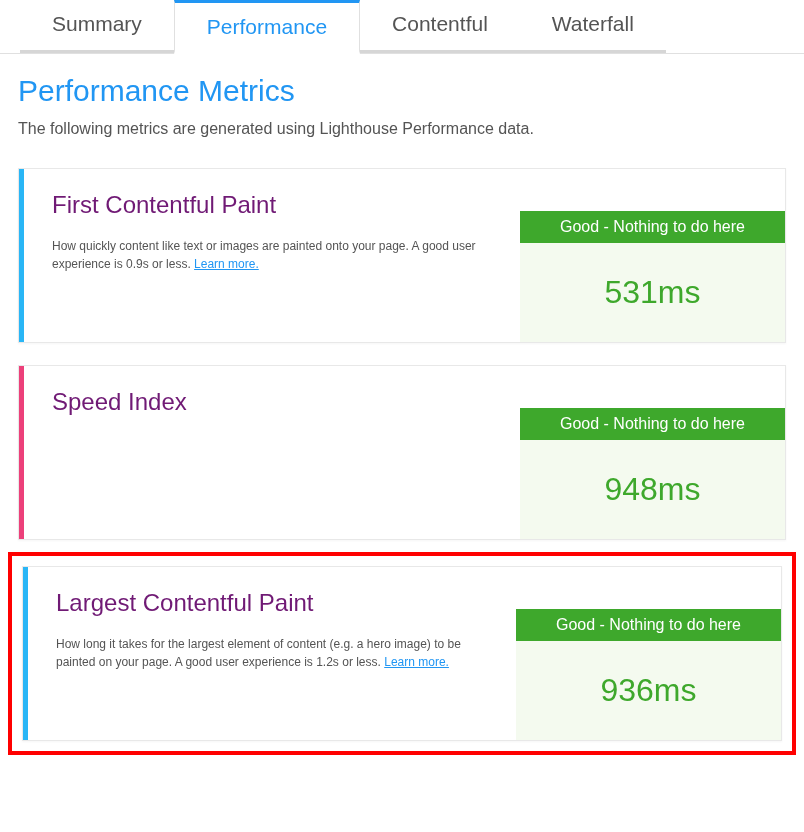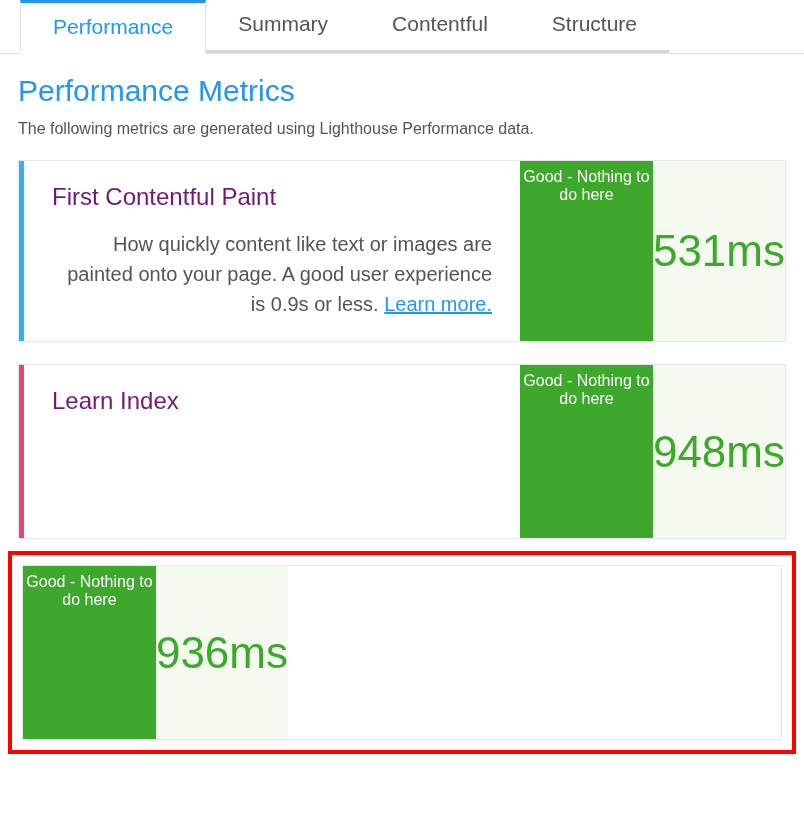--- a/index.html
+++ b/index.html
@@ -42,21 +42,21 @@
     }
     .title {
       font-size: 30px;
       color: #2196F3;
       font-weight: 400;
       margin-bottom: 12px;
     }
     .subtitle {
       font-size: 16px;
       color: #545454;
-      margin-bottom: 22px;
+      margin-bottom: 30px;
     }
     .metric-card {
       display: flex;
       border: 1px solid #e8e8e8;
       margin-bottom: 22px;
       min-height: 175px;
       position: relative;
       box-shadow: 0 1px 2px rgba(0,0,0,0.04);
     }
     .metric-left {
@@ -73,68 +73,68 @@
     .metric-card:nth-of-type(3) .metric-left {
       border-left-color: #3F51B5;
     }
     .metric-heading {
       font-size: 24px;
       color: #701a75;
       font-weight: 300;
       margin-bottom: 18px;
     }
     .metric-desc {
-      font-size: 20px;
+      font-size: 12px;
       color: #545454;
       line-height: 1.5;
-      text-align: right;
     }
     .metric-desc a {
       color: #2196F3;
       text-decoration: underline;
     }
     .metric-right {
       width: 265px;
       display: flex;
-      flex-direction: row;
+      flex-direction: column;
+      margin-top: 42px;
     }
     .status-bar {
       background: #3ea82c;
       color: #ffffff;
       text-align: center;
       padding: 7px 0;
       font-size: 16px;
     }
     .metric-value {
       flex: 1;
       background: #f4faef;
       display: flex;
       align-items: center;
       justify-content: center;
-      font-size: 44px;
+      font-size: 32px;
       color: #3ea82c;
       font-weight: 400;
     }
     .highlight-box {
       border: 4px solid #ff0000;
       padding: 10px;
       margin: -10px -10px 12px -10px;
     }
     .highlight-box .metric-card {
       margin-bottom: 0;
     }
   </style>
 </head>
 <body>
 
 <div class="tabs">
+  <div class="tab">Summary</div>
   <div class="tab active">Performance</div>
-  <div class="tab">Summary</div>
   <div class="tab">Contentful</div>
-  <div class="tab">Structure</div>
+  <div class="tab">Waterfall</div>
 </div>
 
 <div class="content">
   <h1 class="title">Performance Metrics</h1>
   <p class="subtitle">The following metrics are generated using Lighthouse Performance data.</p>
 
   <div class="metric-card">
     <div class="metric-left">
       <h2 class="metric-heading">First Contentful Paint</h2>
       <p class="metric-desc">
@@ -142,30 +142,36 @@
       </p>
     </div>
     <div class="metric-right">
       <div class="status-bar">Good - Nothing to do here</div>
       <div class="metric-value">531ms</div>
     </div>
   </div>
 
   <div class="metric-card">
     <div class="metric-left">
-      <h2 class="metric-heading">Learn Index</h2>
+      <h2 class="metric-heading">Speed Index</h2>
     </div>
     <div class="metric-right">
       <div class="status-bar">Good - Nothing to do here</div>
       <div class="metric-value">948ms</div>
     </div>
   </div>
 
   <div class="highlight-box">
     <div class="metric-card">
+      <div class="metric-left">
+        <h2 class="metric-heading">Largest Contentful Paint</h2>
+        <p class="metric-desc">
+          <span>How long it takes for the largest element of content (e.g. a hero image) to be painted on your page. A good user experience is 1.2s or less. </span><a href="#">Learn more.</a>
+        </p>
+      </div>
       <div class="metric-right">
         <div class="status-bar">Good - Nothing to do here</div>
         <div class="metric-value">936ms</div>
       </div>
     </div>
   </div>
 
 </div>
 
 </body></html>

